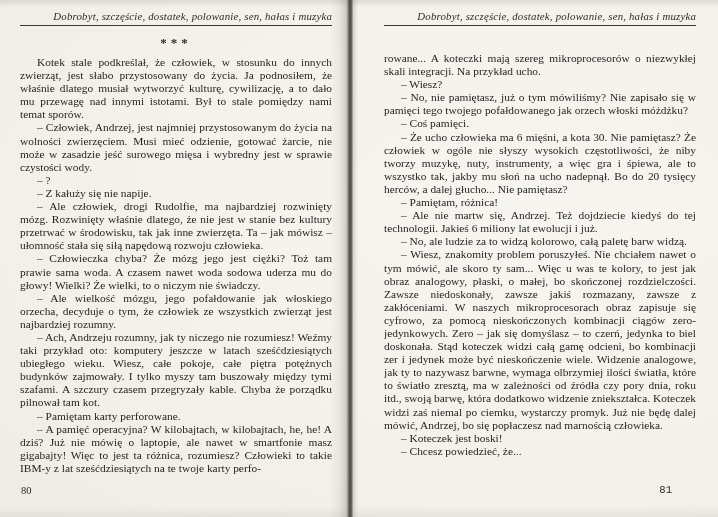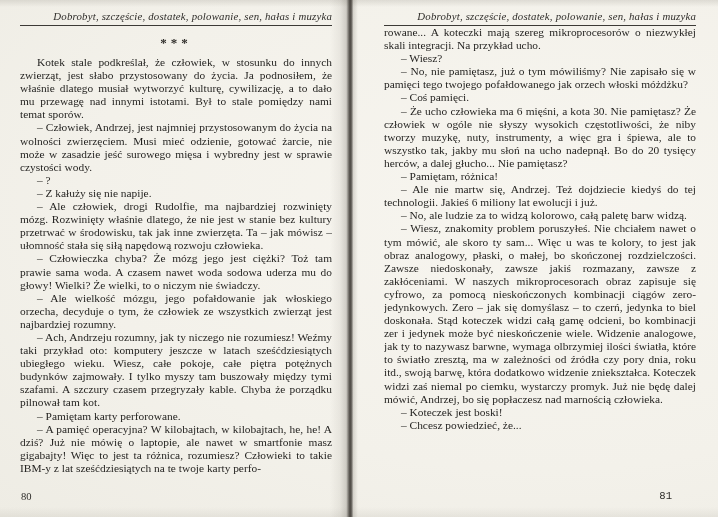--- a/index.html
+++ b/index.html
@@ -35,27 +35,27 @@
     color:#2e2c29; padding-bottom:3px; border-bottom:1.2px solid #3c3a36;
   }
   .separator {
     text-align:center; font-size:13px; font-weight:bold; letter-spacing:4px;
     color:#2e2c29; margin:10px 0 6px 0; height:14px; line-height:14px;
   }
   .body-text {
     font-size:11.4px; line-height:13.1px; text-align:justify;
     text-justify:inter-word; color:#201f1d;
   }
-  .body-text.right-start { }
+  .body-text.right-start { margin-top:26px; }
   .body-wrap { overflow:hidden; max-height:438px; }
   .page.right .body-wrap { max-height:462px; }
   .body-text p { margin:0; text-indent:17px; }
   .body-text p.noindent { text-indent:0; }
   .pagenum {
-    position:absolute; bottom:8px; font-size:10.6px; color:#2e2c29;
+    position:absolute; bottom:14px; font-size:10.6px; color:#2e2c29;
   }
   .pagenum.left-num  { left:1px; }
   .pagenum.right-num { right:24px;font-family:Liberation Mono, monospace; }
 </style>
 </head>
 <body>
 
 <div class="spread">
 
   <div class="page left">

